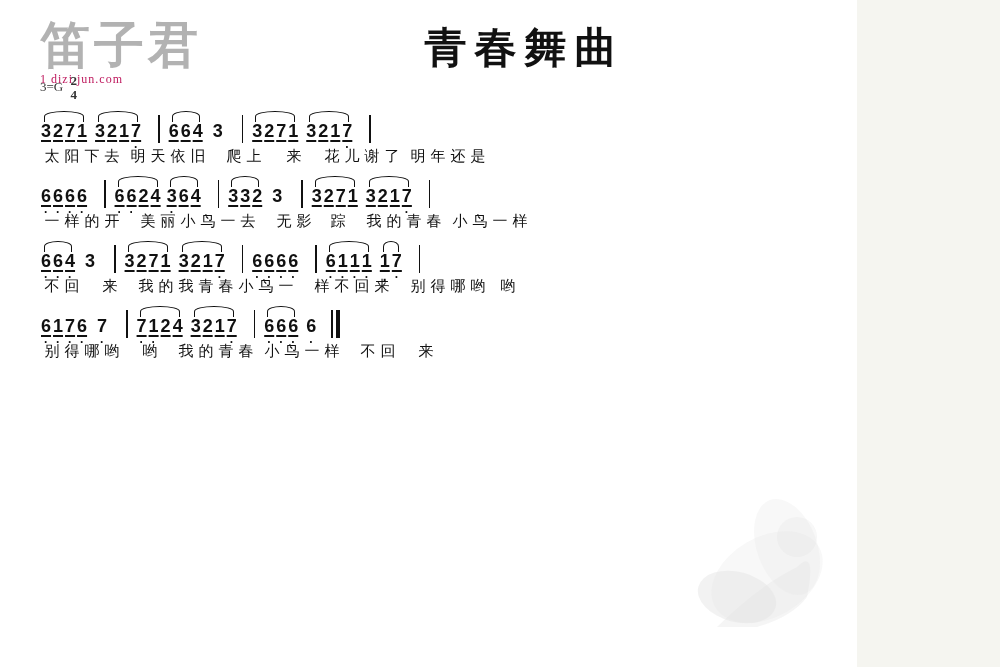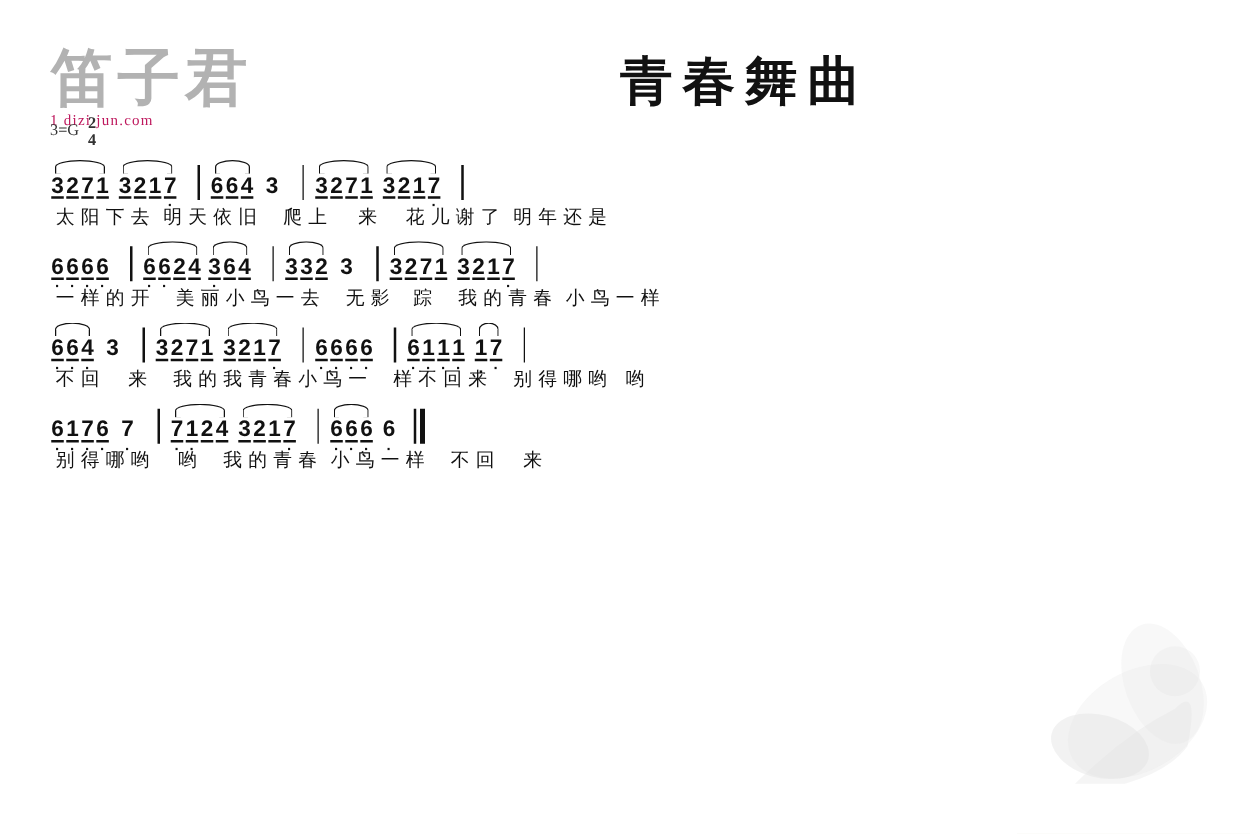--- a/index.html
+++ b/index.html
@@ -5,25 +5,25 @@
     * { margin: 0; padding: 0; box-sizing: border-box; }
     body {
       width: 1000px;
       height: 667px;
       background: #f5f5f0;
       font-family: 'SimSun', 'STSong', serif;
       overflow: hidden;
       position: relative;
     }
     .page {
-      width: 1000px;
+      width: 857px;
       height: 667px;
       background: white;
       position: relative;
-      padding: 37px 40px;
+      padding: 20px 40px;
     }
     
     .header {
       display: flex;
       align-items: flex-start;
       margin-bottom: 8px;
     }
     .title-block {
       display: flex;
       flex-direction: column;

